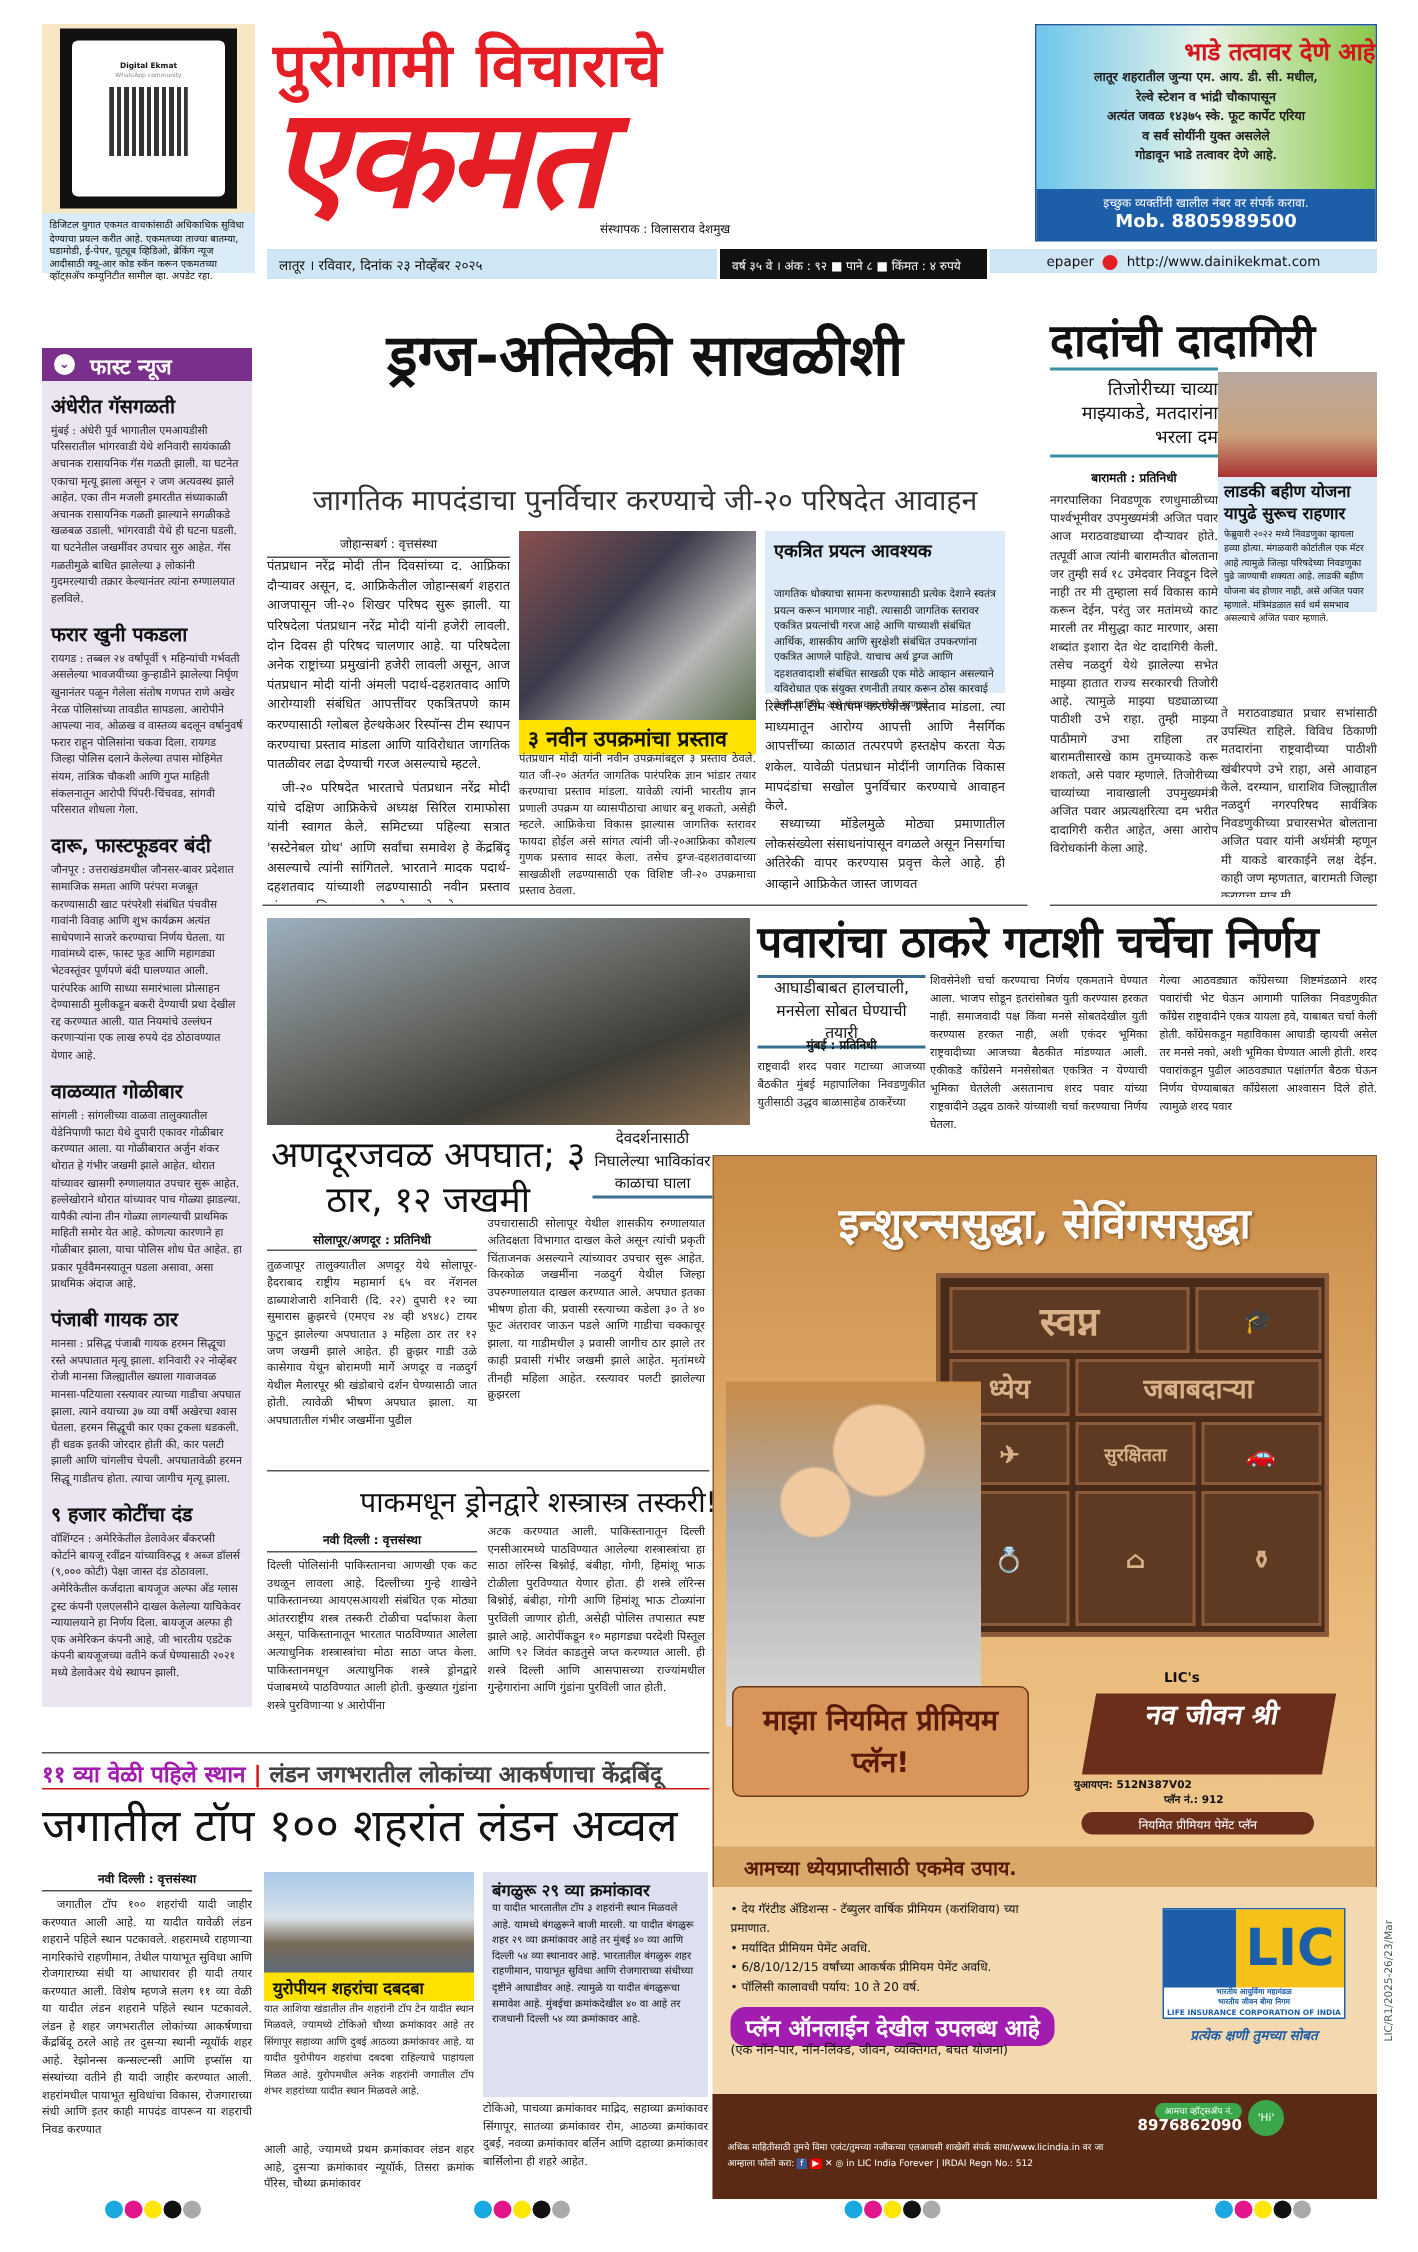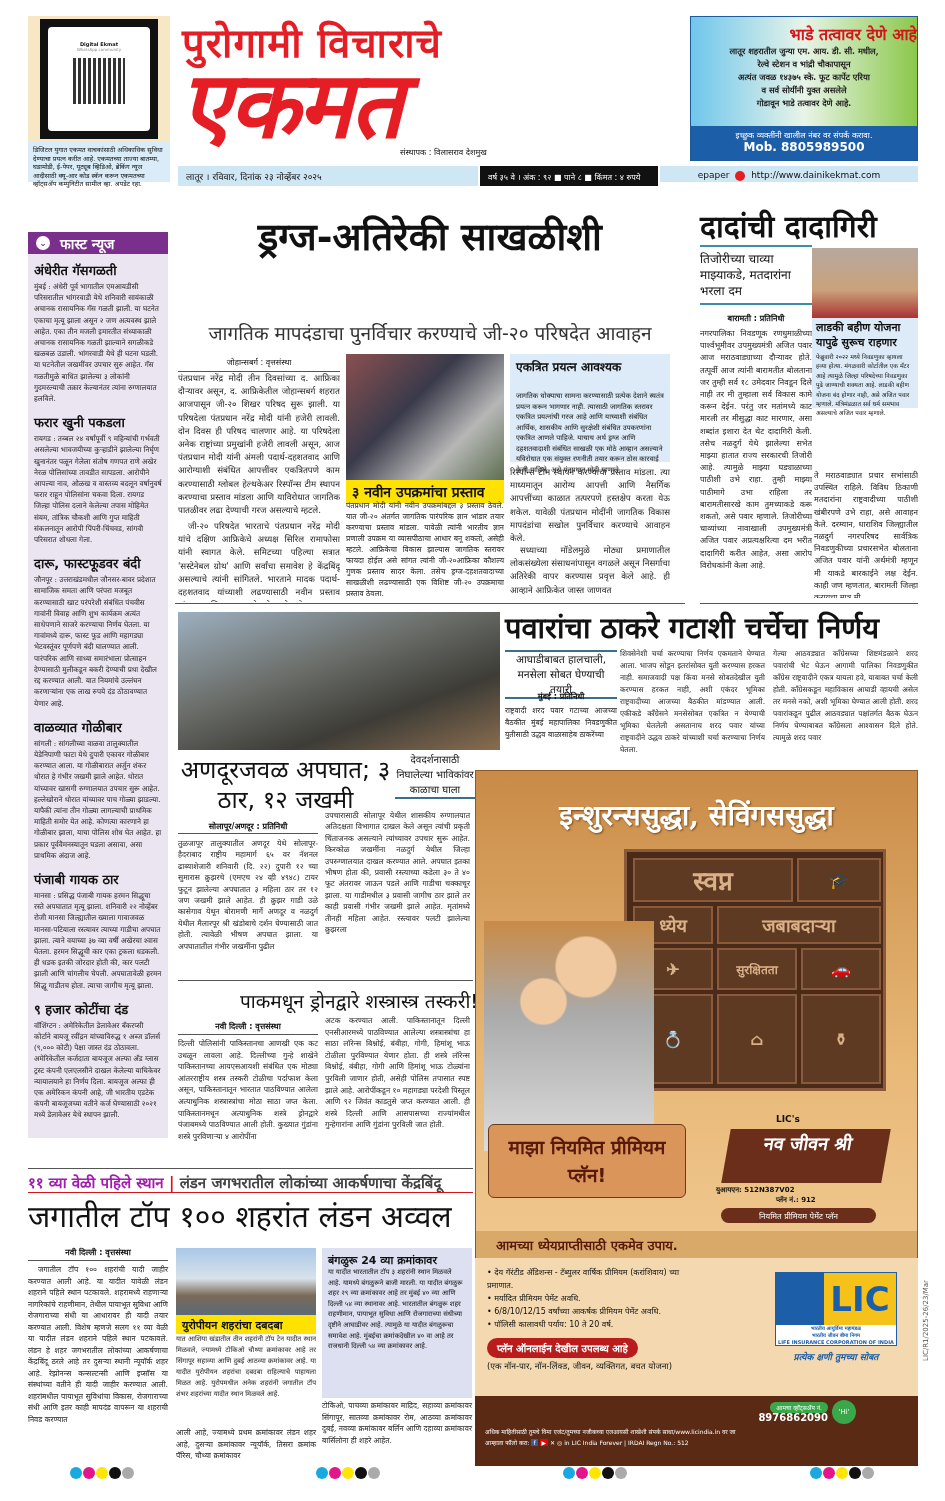--- a/index.html
+++ b/index.html
@@ -36,35 +36,35 @@
 .fn-item .h{font-size:13px;font-weight:bold;margin:5px 0 2px;font-family:"DejaVu Sans",sans-serif}
 .fn-item .p{font-size:7.2px;line-height:11.2px;color:#222;font-family:"DejaVu Serif",serif}
 
 .lead-h{left:175px;top:212px;width:510px;text-align:center;font-size:38px;line-height:50px;font-weight:900}
 .lead-sub{left:175px;top:320px;width:510px;text-align:center;font-size:19px;color:#333}
 .photo{background:linear-gradient(135deg,#8a5050,#3a3a4a 40%,#b7b7b7 70%,#5b6e4e)}
 .yellow-cap{background:#ffe200;font-weight:bold;font-size:14px;padding:2px 6px}
 .box-blue{background:#dcebf7}
 
 .dada-h{left:700px;top:205px;font-size:30px;font-weight:bold}
-.dada-sub{left:700px;top:245px;width:112px;text-align:left;font-size:12px;line-height:16px;border-top:2px solid #3a8fa4;border-bottom:2px solid #3a8fa4;padding:4px 0}
+.dada-sub{left:700px;top:245px;width:112px;text-align:right;font-size:12px;line-height:16px;border-top:2px solid #3a8fa4;border-bottom:2px solid #3a8fa4;padding:4px 0}
 .pawar-h{left:505px;top:607px;font-size:29px;font-weight:bold}
 
 .lic-ad{left:475px;top:770px;width:443px;height:488px;background:linear-gradient(#c98b47,#e8b877 60%,#f0c890);border:1px solid #8a5a2a}
 .lic-ad .title{position:absolute;top:24px;width:100%;text-align:center;color:#fff;font-size:28px;font-weight:bold;font-family:"DejaVu Serif",serif;text-shadow:1px 1px 2px #7a4a1a}
 .shelf{position:absolute;left:148px;top:78px;width:262px;height:242px;background:#4a2b1a;border:3px solid #8a5a3a}
 .shelf div{position:absolute;background:#5e3a22;border:2px solid #8a5a3a;color:#d9b088;font-weight:bold;display:flex;align-items:center;justify-content:center;font-family:"DejaVu Serif",serif}
 .family{position:absolute;left:8px;top:150px;width:170px;height:230px;background:radial-gradient(circle at 60% 20%,#f0c9a0 0 14%,transparent 15%),radial-gradient(circle at 35% 35%,#f0c9a0 0 12%,transparent 13%),linear-gradient(#c98b47,#aaa 40%,#ddd)}
 .bubble{position:absolute;left:12px;top:353px;width:198px;height:74px;background:#d9955a;border:1px solid #6a3a1a;border-radius:6px;text-align:center;color:#5a1a0a;font-weight:bold;font-size:19px;line-height:28px;padding-top:8px}
 .navjeevan{position:absolute;left:250px;top:358px;width:160px;height:54px;background:#6a2e1a;color:#fff;font-weight:bold;font-size:18px;text-align:center;line-height:22px;padding-top:4px;transform:skewX(-10deg)}
 .tagline{position:absolute;left:0;top:460px;width:100%;height:28px;background:#d9a96a;color:#5a1a0a;font-weight:bold;font-size:13px;padding:5px 20px}
 .lic-lower{left:475px;top:1258px;width:443px;height:208px;background:#f4d9b0}
 .lic-lower ul{list-style:none;padding:8px 0 0 12px;font-size:8px;line-height:13px}
 .lic-lower li:before{content:"• "}
-.online-btn{position:absolute;left:12px;top:80px;background:#b91c1c;color:#fff;border-radius:10px;font-size:10px;padding:3px 10px;font-weight:bold}
+.online-btn{position:absolute;left:12px;top:80px;background:#a21caf;color:#fff;border-radius:10px;font-size:15px;padding:3px 10px;font-weight:bold}
 .lic-logo{position:absolute;left:300px;top:14px;width:122px;height:74px;background:#fff;border:1px solid #1c5ea8}
 .lic-logo .l{position:absolute;left:0;top:0;width:48px;height:52px;background:#1c5ea8}
 .lic-logo .r{position:absolute;left:48px;top:0;right:0;height:52px;background:#f6c21a;color:#1c5ea8;font-size:34px;font-weight:bold;text-align:center;line-height:52px}
 .lic-footer{position:absolute;left:0;bottom:0;width:100%;height:70px;background:#5a2a14;color:#fff;font-size:6px;padding:6px 10px;line-height:11px}
 .dot{position:absolute;width:12px;height:12px;border-radius:50%}
 .london-strip{left:28px;top:1172px;font-size:15px;font-weight:bold}
 .london-h{left:28px;top:1195px;font-size:30px;color:#111}
 .side-code{left:922px;top:1280px;font-size:7px;writing-mode:vertical-rl;transform:rotate(180deg);color:#555}
 </style>
 </head>
@@ -194,21 +194,21 @@
 </div>
 <div class="rule" style="left:28px;top:1192px;width:445px;background:#d3151d"></div>
 <div class="abs london-h">जगातील टॉप १०० शहरांत लंडन अव्वल</div>
 <div class="abs" style="left:28px;top:1246px;width:140px;text-align:center;font-size:8px;font-weight:bold;border-bottom:1px solid #555;padding-bottom:3px">नवी दिल्ली : वृत्तसंस्था</div>
 <div class="abs txt" style="left:28px;top:1264px;width:140px;font-size:7.5px;line-height:11.5px;text-indent:10px">जगातील टॉप १०० शहरांची यादी जाहीर करण्यात आली आहे. या यादीत यावेळी लंडन शहराने पहिले स्थान पटकावले. शहरामध्ये राहणाऱ्या नागरिकांचे राहणीमान, तेथील पायाभूत सुविधा आणि रोजगाराच्या संधी या आधारावर ही यादी तयार करण्यात आली. विशेष म्हणजे सलग ११ व्या वेळी या यादीत लंडन शहराने पहिले स्थान पटकावले. लंडन हे शहर जगभरातील लोकांच्या आकर्षणाचा केंद्रबिंदू ठरले आहे तर दुसऱ्या स्थानी न्यूयॉर्क शहर आहे. रेझोनन्स कन्सल्टन्सी आणि इप्सॉस या संस्थांच्या वतीने ही यादी जाहीर करण्यात आली. शहरांमधील पायाभूत सुविधांचा विकास, रोजगाराच्या संधी आणि इतर काही मापदंड वापरून या शहराची निवड करण्यात</div>
 <div class="abs photo" style="left:176px;top:1248px;width:140px;height:68px;background:linear-gradient(#a9c8e8,#d9e2ea 45%,#7a6a58 70%,#5a6a7a)"></div>
 <div class="abs yellow-cap" style="left:176px;top:1315px;width:140px;font-size:11px">युरोपीयन शहरांचा दबदबा</div>
 <div class="abs txt" style="left:176px;top:1334px;width:140px;font-size:6.8px;line-height:11px">यात आशिया खंडातील तीन शहरांनी टॉप टेन यादीत स्थान मिळवले, ज्यामध्ये टोकिओ चौथ्या क्रमांकावर आहे तर सिंगापूर सहाव्या आणि दुबई आठव्या क्रमांकावर आहे. या यादीत युरोपीयन शहरांचा दबदबा राहिल्याचे पाहायला मिळत आहे. युरोपमधील अनेक शहरांनी जगातील टॉप शंभर शहरांच्या यादीत स्थान मिळवले आहे.</div>
 <div class="abs txt" style="left:176px;top:1427px;width:140px;font-size:7.5px;line-height:11.5px">आली आहे, ज्यामध्ये प्रथम क्रमांकावर लंडन शहर आहे, दुसऱ्या क्रमांकावर न्यूयॉर्क, तिसरा क्रमांक पॅरिस, चौथ्या क्रमांकावर</div>
 <div class="abs" style="left:322px;top:1248px;width:150px;height:150px;background:#dde0f0;padding:4px 6px">
- <div class="hd" style="font-size:11px">बंगळुरू 24 व्या क्रमांकावर</div>
+ <div class="hd" style="font-size:11px">बंगळुरू २९ व्या क्रमांकावर</div>
  <div style="font-size:6.8px;line-height:10.6px">या यादीत भारतातील टॉप ३ शहरांनी स्थान मिळवले आहे. यामध्ये बंगळुरूने बाजी मारली. या यादीत बंगळुरू शहर २९ व्या क्रमांकावर आहे तर मुंबई ४० व्या आणि दिल्ली ५४ व्या स्थानावर आहे. भारतातील बंगळुरू शहर राहणीमान, पायाभूत सुविधा आणि रोजगाराच्या संधीच्या दृष्टीने आघाडीवर आहे. त्यामुळे या यादीत बंगळुरूचा समावेश आहे. मुंबईचा क्रमांकदेखील ४० वा आहे तर राजधानी दिल्ली ५४ व्या क्रमांकावर आहे.</div>
 </div>
 <div class="abs txt" style="left:322px;top:1400px;width:150px;font-size:7.5px;line-height:11.5px">टोकिओ, पाचव्या क्रमांकावर माद्रिद, सहाव्या क्रमांकावर सिंगापूर, सातव्या क्रमांकावर रोम, आठव्या क्रमांकावर दुबई, नवव्या क्रमांकावर बर्लिन आणि दहाव्या क्रमांकावर बार्सिलोना ही शहरे आहेत.</div>
 
 <div class="abs lic-ad">
  <div class="title">इन्शुरन्ससुद्धा, सेविंगससुद्धा</div>
  <div class="shelf">
   <div style="left:6px;top:6px;width:160px;height:44px;font-size:26px">स्वप्न</div>
   <div style="left:170px;top:6px;width:84px;height:44px">🎓</div>
   <div style="left:6px;top:54px;width:80px;height:38px;font-size:18px">ध्येय</div>

